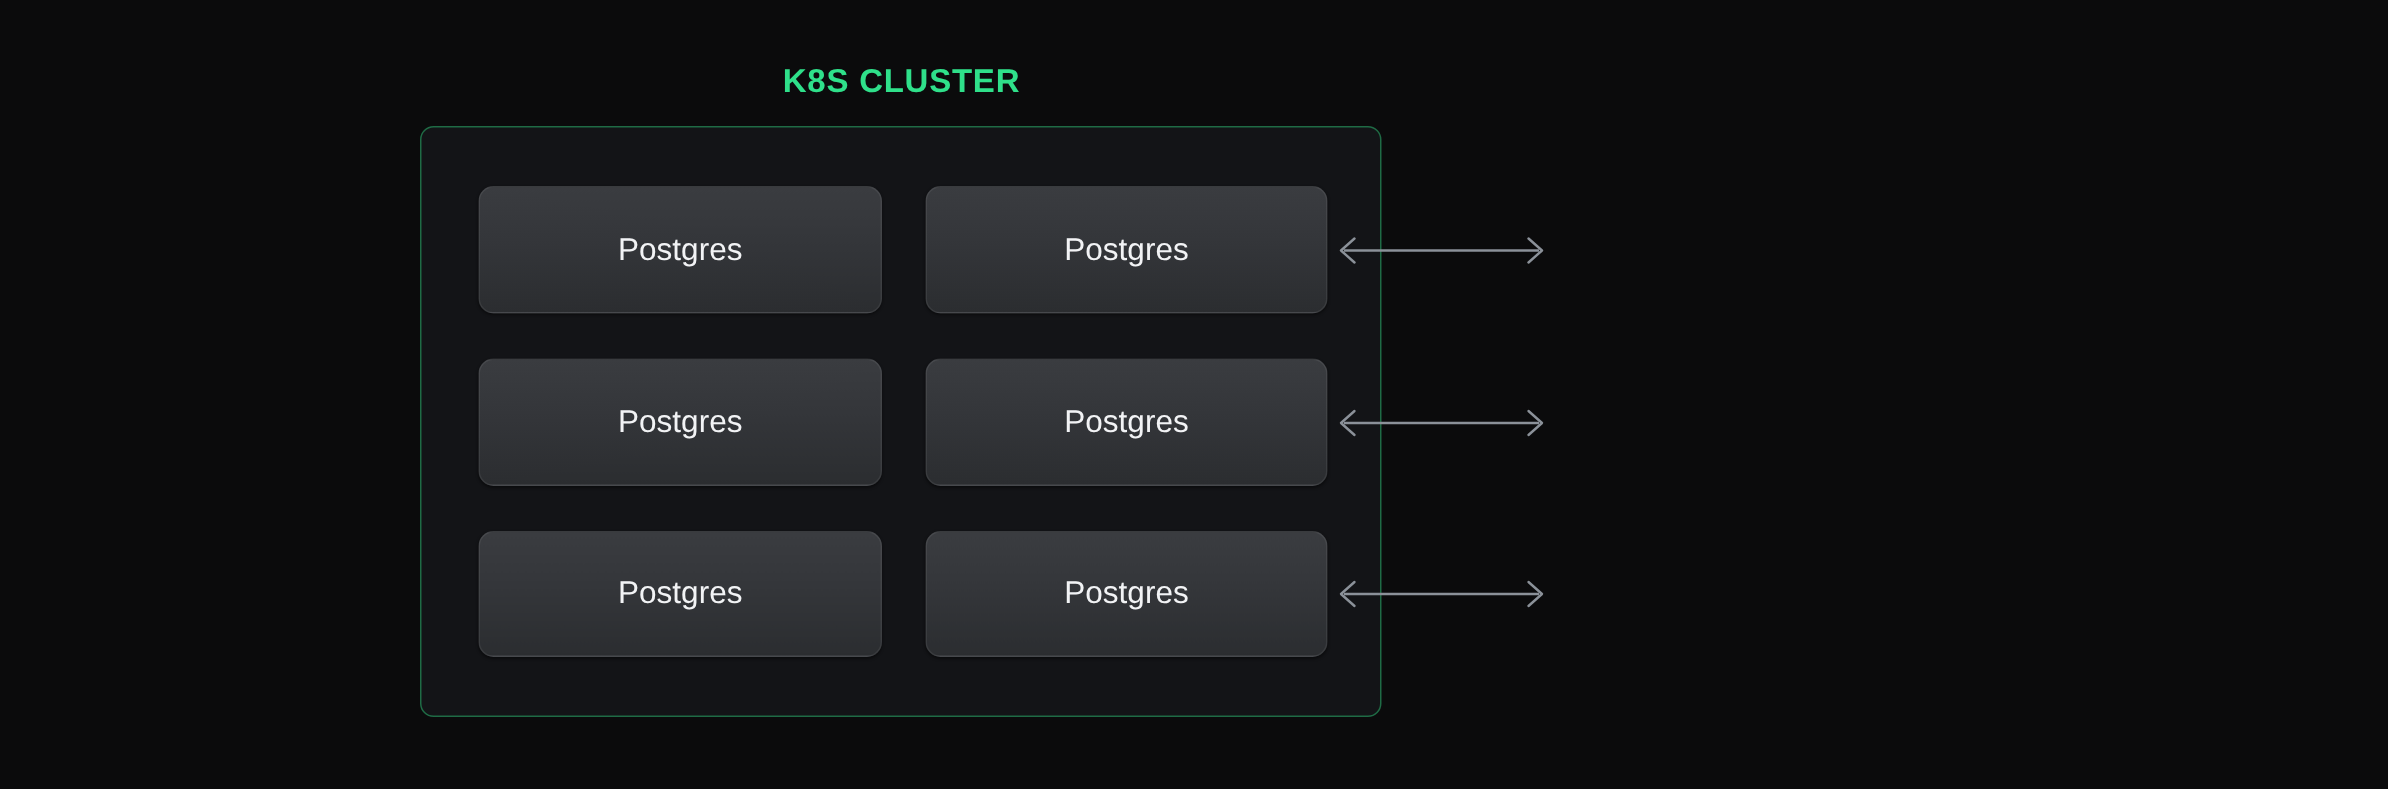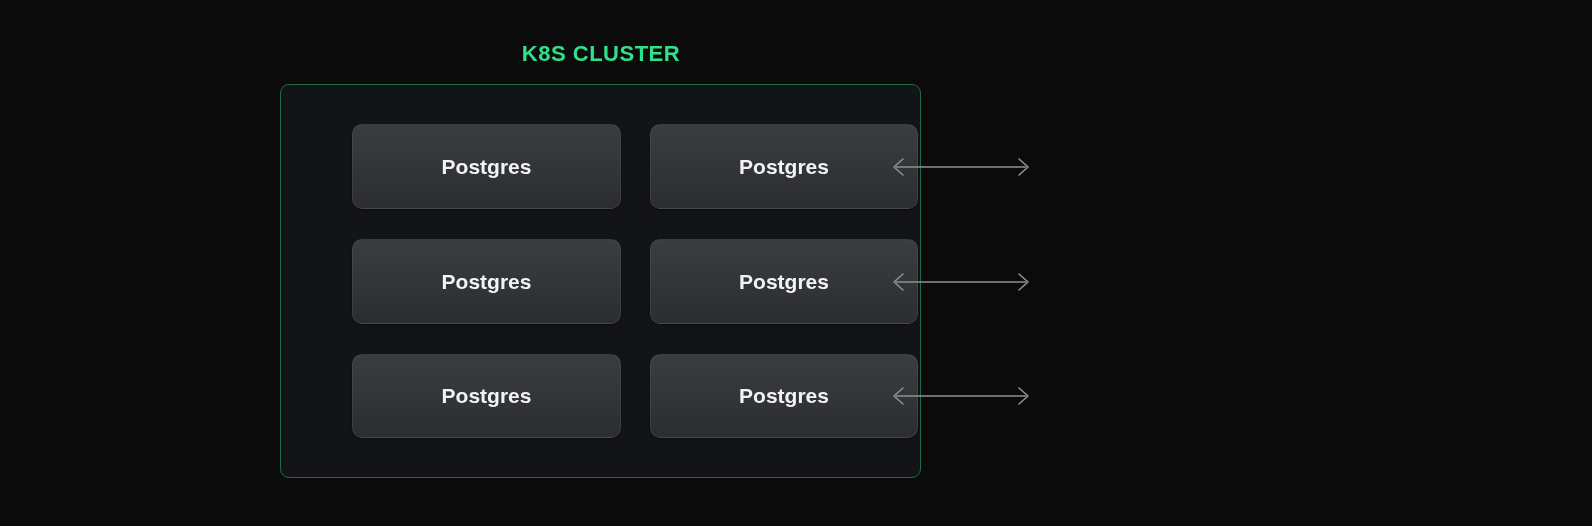--- a/index.html
+++ b/index.html
@@ -50,23 +50,22 @@
     position: absolute;
     border-radius: 10px;
     box-sizing: border-box;
     border: 1px solid rgba(255,255,255,0.07);
     background: linear-gradient(180deg, #3a3c40 0%, #34363a 42%, #2b2d30 100%);
     display: flex;
     align-items: center;
     justify-content: center;
     color: #f2f3f5;
     font-size: 21px;
-    font-weight: bold;
+    font-weight: normal;
     box-shadow: 0 1px 2px rgba(0,0,0,0.45);
-    margin-left: 33px;
   }
 
   .col-a { left: 319px; width: 269px; }
   .col-b { left: 617px; width: 268px; }
   .row-1 { top: 124px;  height: 85px; }
   .row-2 { top: 239px;  height: 85px; }
   .row-3 { top: 354px;  height: 84px; }
 
   
   #storage-box {

